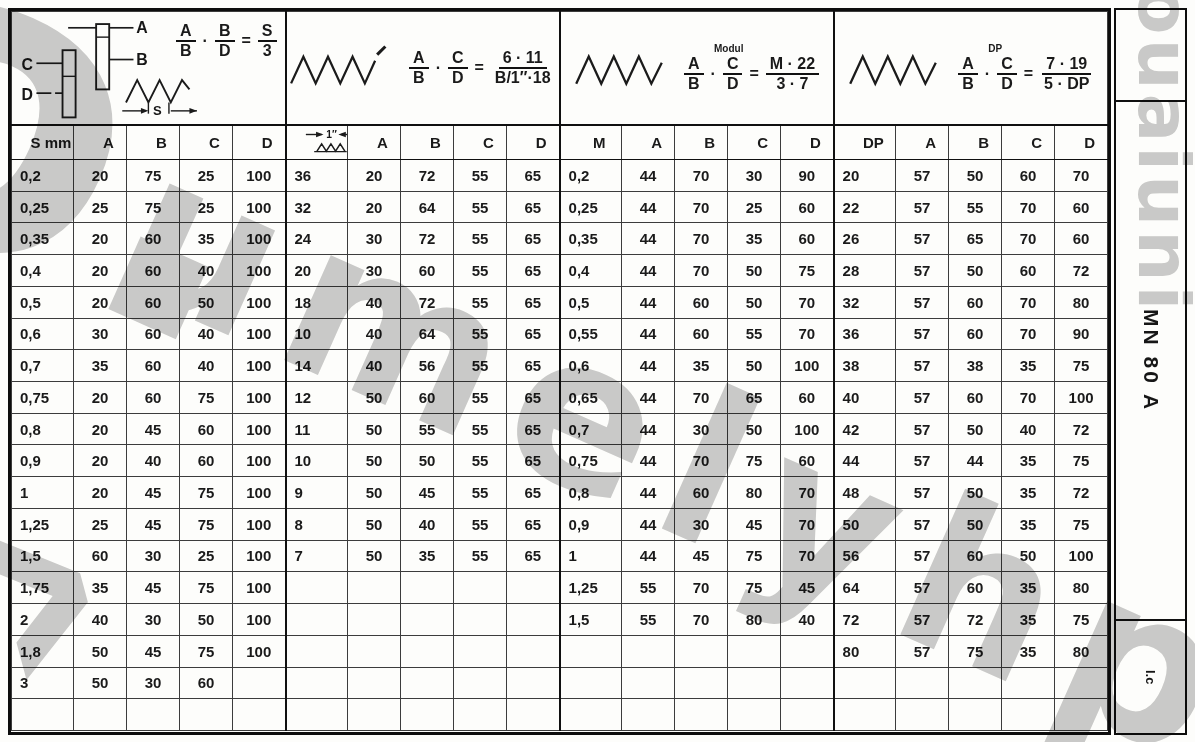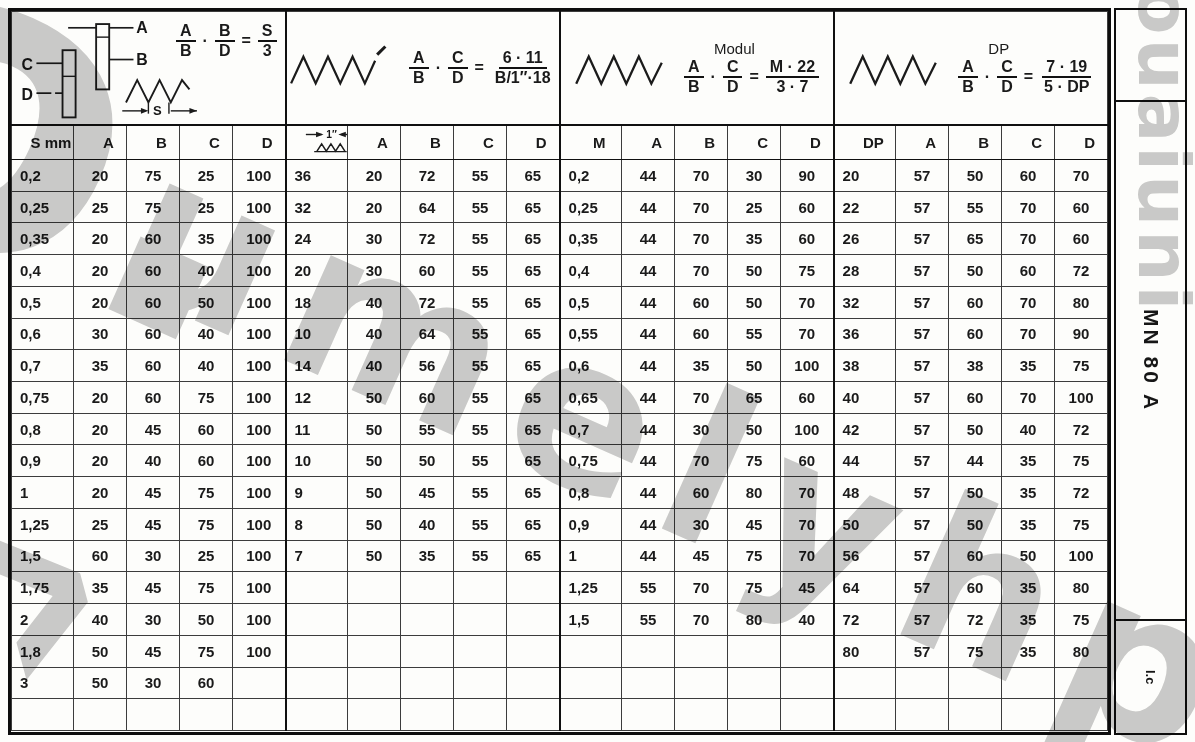--- a/index.html
+++ b/index.html
@@ -19,21 +19,21 @@
   .afterfirst{border-left:1.5px solid #161616;}
   td.rowhead{text-align:left;padding-left:8px;}
   
   .formula{display:inline-flex;align-items:center;font-size:16px;font-weight:700;}
   .frac{display:inline-flex;flex-direction:column;align-items:center;margin:0 4px;line-height:1.15;}
   .frac .num{border-bottom:2px solid #111;padding:0 4px;}
   .frac .den{padding:0 4px;}
   .op{margin:0 3px;}
   .band-inner{display:flex;align-items:center;justify-content:center;gap:12px;height:100%;}
   .fcol{display:flex;flex-direction:column;align-items:flex-start;}
-  .fcol .ftitle{font-size:15px;font-weight:400;padding-left:34px;margin-bottom:1px;}
+  .fcol .ftitle{font-size:10px;font-weight:700;padding-left:34px;margin-bottom:1px;}
   
   .sec0-wrap{position:relative;width:100%;height:100%;}
   .sec0-svg{position:absolute;left:2px;top:2px;}
   .sec0-formula{position:absolute;right:4px;top:10px;}
   
   .sidebar{width:80px;margin-left:3px;border:2.5px solid #0d0d0d;box-sizing:border-box;
            display:flex;flex-direction:column;}
   .sb-top{height:90px;border-bottom:2.5px solid #101010;}
   .sb-mid{flex:1;border-bottom:2.5px solid #101010;display:flex;align-items:center;justify-content:center;}
   .sb-mid span{writing-mode:vertical-rl;font-weight:700;font-size:21px;letter-spacing:3px;}

